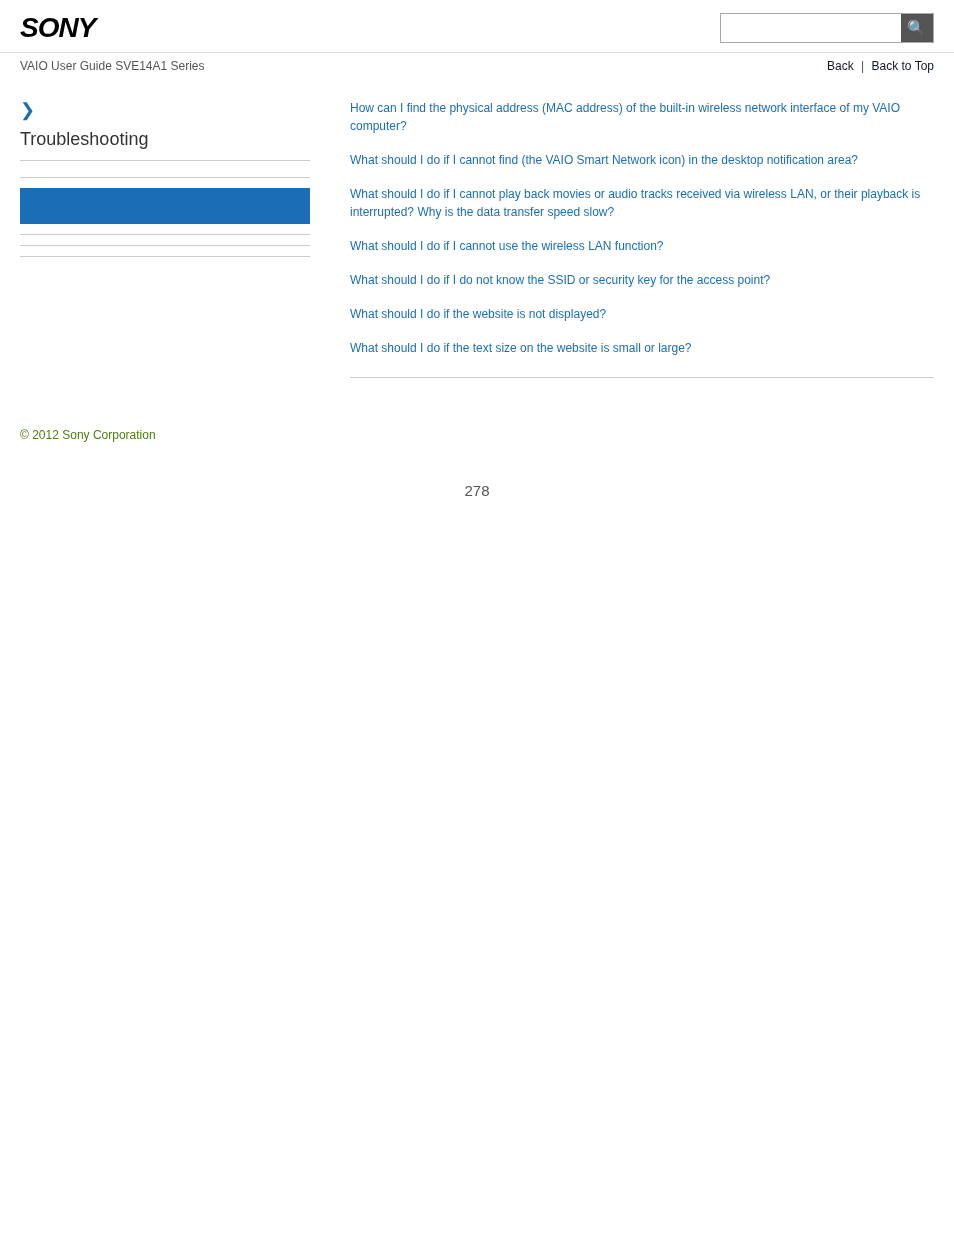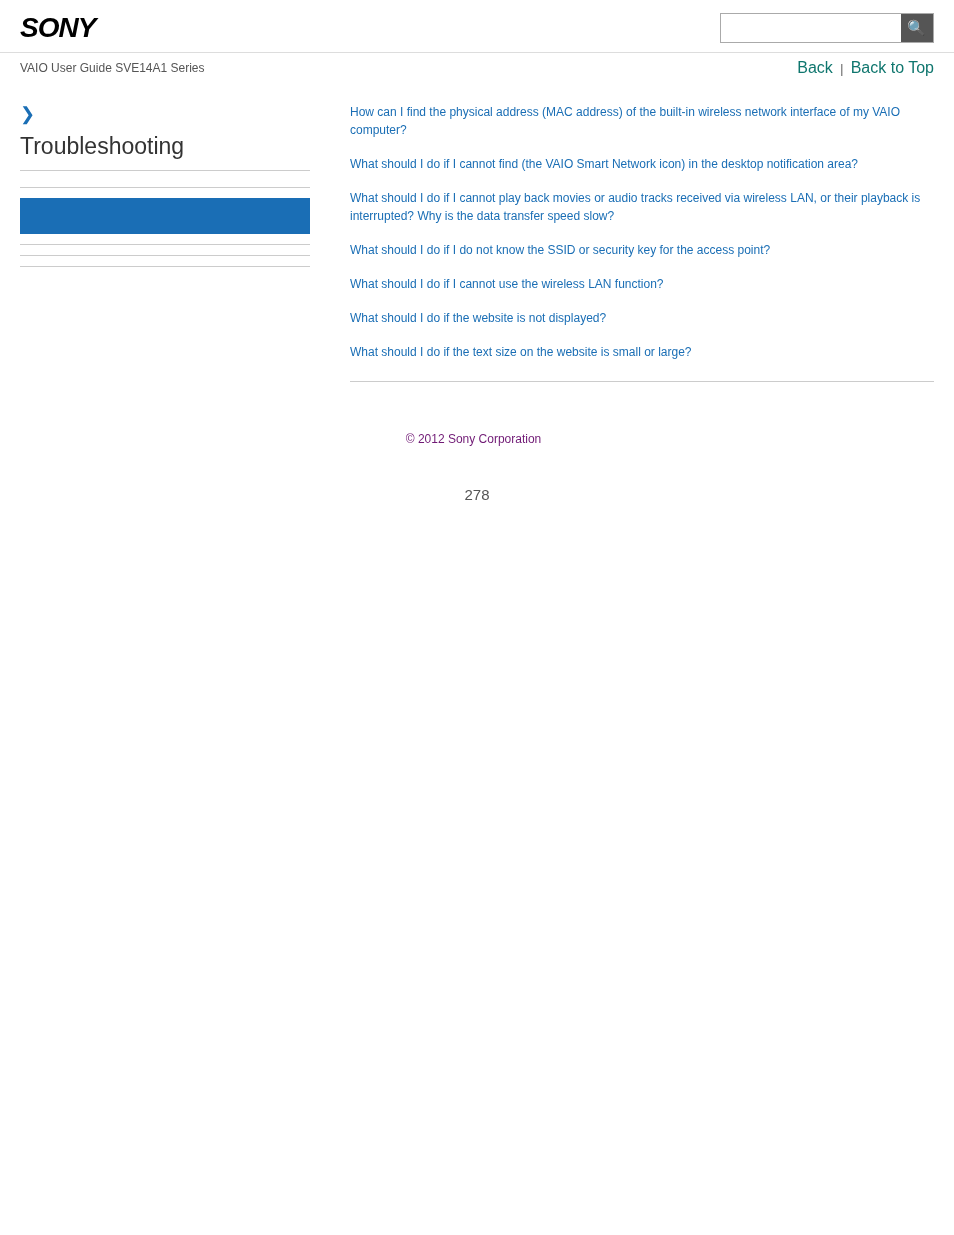--- a/index.html
+++ b/index.html
@@ -63,23 +63,23 @@
       display: flex;
       justify-content: space-between;
       align-items: center;
       padding: 6px 20px;
       font-size: 12px;
       color: #555;
       gap: 36px;
     }
 
     .nav-links a {
-      color: #0f766e;
+      color: #0f172a;
       text-decoration: none;
-      font-size: 16px;
+      font-size: 12px;
     }
     .nav-links .separator { color: #555; margin: 0 4px; }
 
     
     .main-container {
       display: flex;
       padding: 20px 20px 20px 20px;
       gap: 0;
     }
 
@@ -91,21 +91,21 @@
     }
 
     .sidebar-chevron {
       color: #1a6eb5;
       font-size: 18px;
       margin-bottom: 8px;
       display: block;
     }
 
     .sidebar-title {
-      font-size: 23px;
+      font-size: 18px;
       font-weight: normal;
       color: #333;
       border-bottom: 1px solid #ccc;
       padding-bottom: 10px;
       margin-bottom: 16px;
     }
 
     .sidebar-divider {
       border: none;
       border-top: 1px solid #ccc;
@@ -145,22 +145,21 @@
     .content-bottom-divider {
       border: none;
       border-top: 1px solid #ccc;
       margin-top: 20px;
     }
 
     
     .footer {
       padding: 30px 27px 20px 20px;
       font-size: 12px;
-      color: #701a75;
-      text-align: center;
+      color: #4d7c0f;
     }
 
     
     .page-number {
       text-align: center;
       font-size: 15px;
       color: #555;
       padding: 20px 0;
     }
   </style>
@@ -196,22 +195,22 @@
     <hr class="sidebar-divider">
     <hr class="sidebar-divider">
     <hr class="sidebar-divider">
   </div>
 
   <div class="content-area">
     <ul class="content-links">
     <li><a href="#">How can I find the physical address (MAC address) of the built-in wireless network interface of my VAIO computer?</a></li>
         <li><a href="#">What should I do if I cannot find (the VAIO Smart Network icon) in the desktop notification area?</a></li>
         <li><a href="#">What should I do if I cannot play back movies or audio tracks received via wireless LAN, or their playback is interrupted? Why is the data transfer speed slow?</a></li>
+        <li><a href="#">What should I do if I cannot use the wireless LAN function?</a></li>
         <li><a href="#">What should I do if I do not know the SSID or security key for the access point?</a></li>
-        <li><a href="#">What should I do if I cannot use the wireless LAN function?</a></li>
         <li><a href="#">What should I do if the website is not displayed?</a></li>
         <li><a href="#">What should I do if the text size on the website is small or large?</a></li>
       </ul>
     <hr class="content-bottom-divider">
   </div>
 
 </div>
 
 <div class="footer">
   <span>© 2012 Sony Corporation</span>

